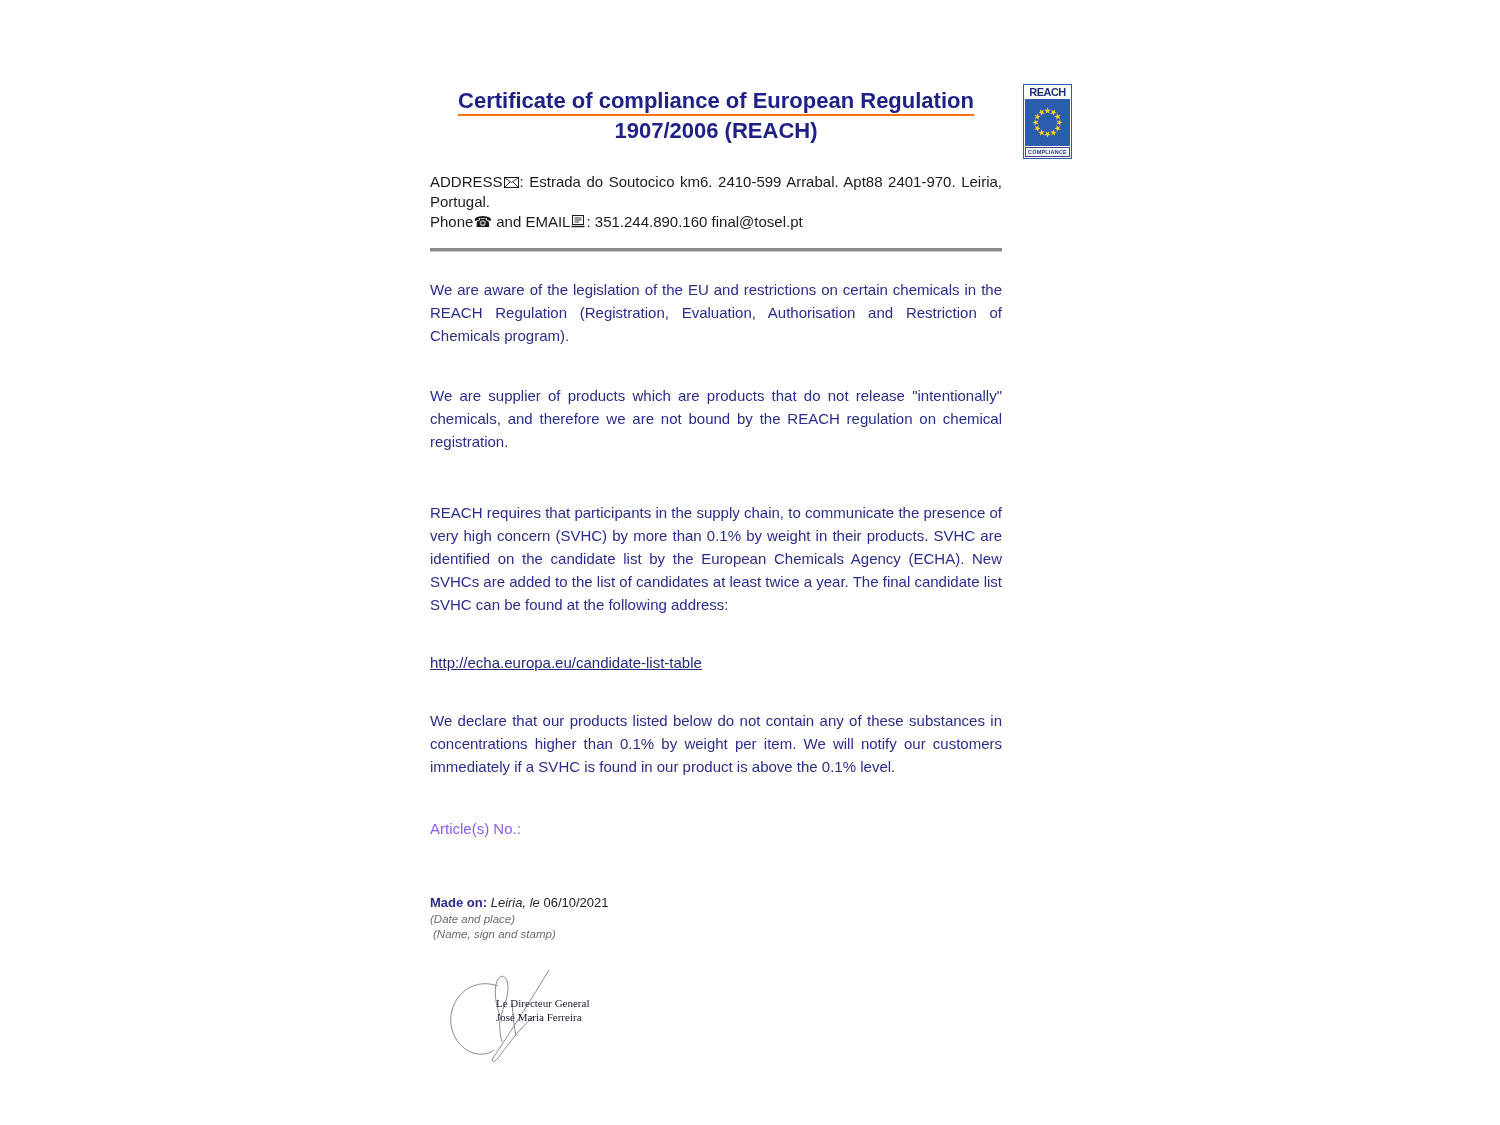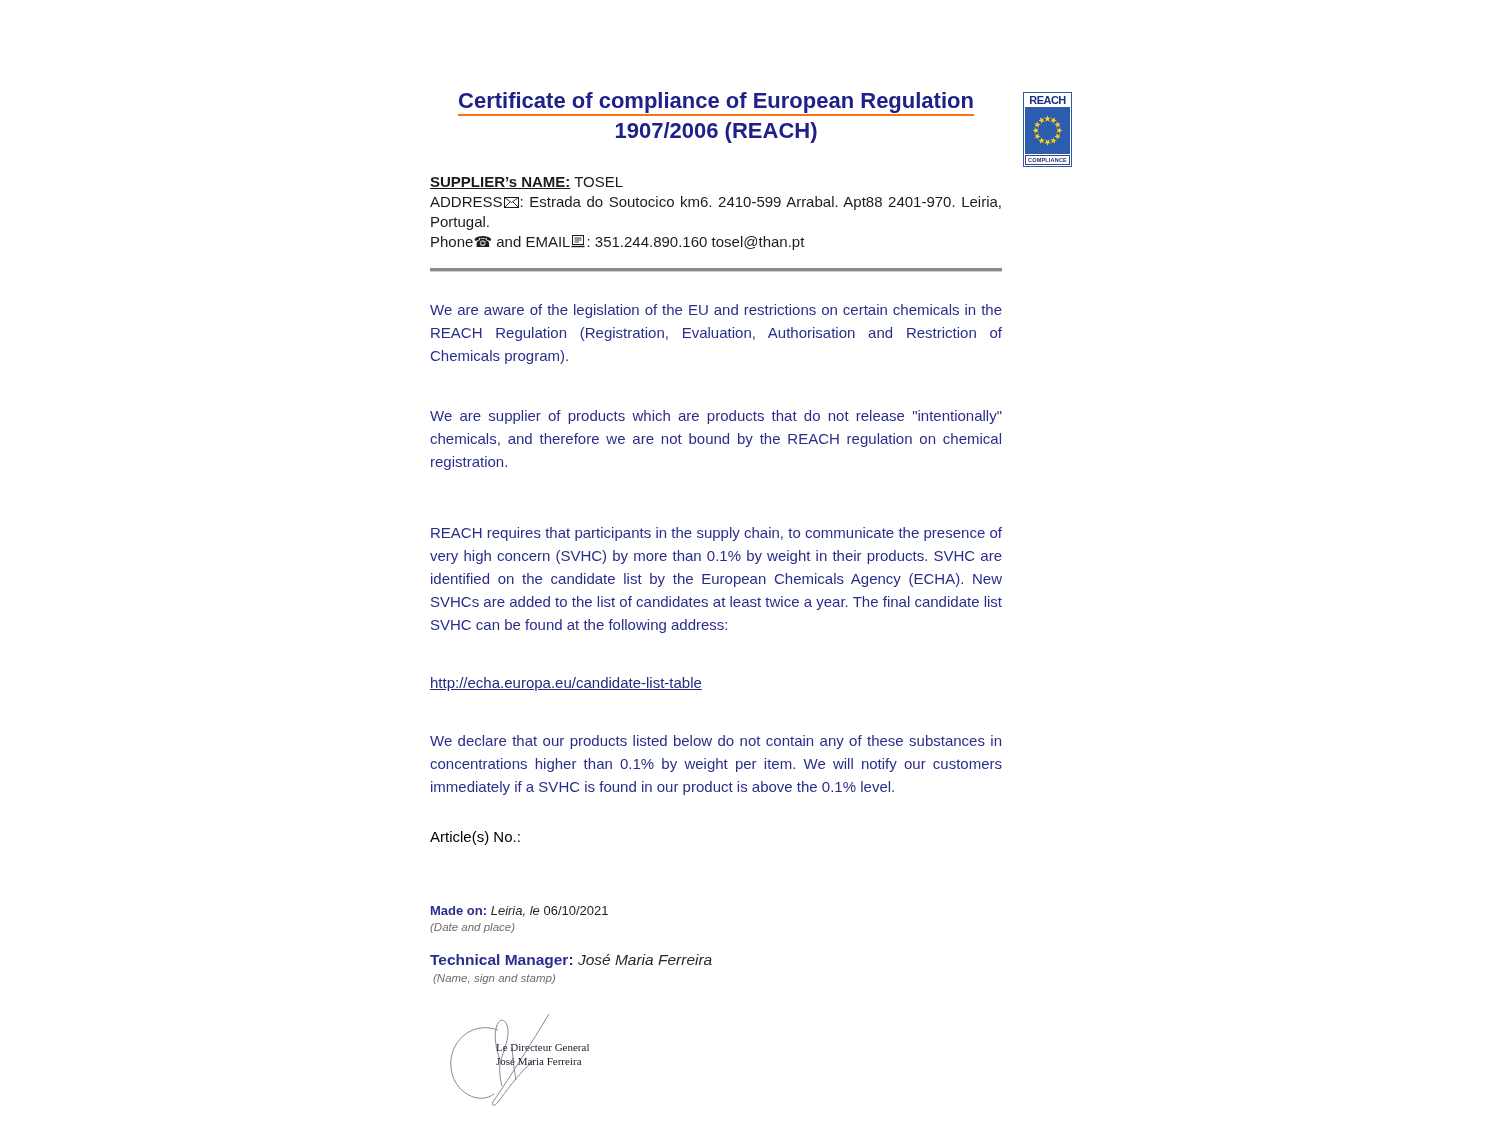--- a/index.html
+++ b/index.html
@@ -25,21 +25,21 @@
     line-height:30px;
     color:#1f2088;
   }
   .doc-title .underlined{
     border-bottom:2px solid #f97316;
     padding-bottom:1px;
   }
   
   .reach-logo{
     position:absolute;
-    left:1023px; top:92px;
+    left:1023px; top:84px;
     width:49px;
     border:1px solid #2b5cad;
     background:#ffffff;
     box-sizing:border-box;
   }
   .reach-logo-top{
     font-size:11px;
     font-weight:bold;
     color:#1b2f7e;
     text-align:center;
@@ -92,23 +92,23 @@
     margin-top:38px;
     text-align:left;
     font-size:15px;
     color:#232a80;
   }
   .link-row a{
     color:#232a80;
     text-decoration:underline;
   }
   .article-line{
-    margin-top:30px;
-    font-size:15px;
-    color:#000000;
+    margin-top:42px;
+    font-size:15px;
+    color:#8b5cf6;
   }
   
   .made-on{margin-top:58px;font-size:13px;color:#1c1c1c;}
   .bold-navy{font-weight:bold;color:#2b2d8c;}
   .italic-val{font-style:italic;color:#2a2a2a;}
   .caption{
     margin-top:3px;
     font-size:11.5px;
     font-style:italic;
     color:#6b6b6b;
@@ -163,32 +163,31 @@
   </div>
 
   <div class="doc-column">
 
     <div class="doc-title">
       <span class="underlined">Certificate of compliance of European Regulation</span><br>
       <span>1907/2006 (REACH)</span>
     </div>
 
     <div class="supplier">
-      <div><span class="label-underline">SUPPLIER’s NAME:</span><span> TOSEL</span></div>
       <div><span>ADDRESS</span><svg class="inline-icon" width="15" height="11" viewBox="0 0 15 11">
             <rect x="0.5" y="0.5" width="14" height="10" fill="none" stroke="#1c1c1c" stroke-width="1"></rect>
             <path d="M0.5,0.5 L7.5,5.5 L14.5,0.5 M0.5,10.5 L6,5 M14.5,10.5 L9,5" fill="none" stroke="#1c1c1c" stroke-width="0.9"></path>
           </svg><span>: Estrada do Soutocico km6. 2410-599 Arrabal. Apt88 2401-970. Leiria, Portugal.</span></div>
       <div><span>Phone</span><span>☎</span><span> and EMAIL</span><svg class="inline-icon" width="14" height="13" viewBox="0 0 14 13">
             <rect x="1.5" y="0.5" width="11" height="9" fill="none" stroke="#1c1c1c" stroke-width="1"></rect>
             <line x1="3.5" y1="3" x2="10.5" y2="3" stroke="#1c1c1c" stroke-width="0.9"></line>
             <line x1="3.5" y1="5" x2="10.5" y2="5" stroke="#1c1c1c" stroke-width="0.9"></line>
             <line x1="3.5" y1="7" x2="8" y2="7" stroke="#1c1c1c" stroke-width="0.9"></line>
             <line x1="0.5" y1="11.5" x2="13.5" y2="11.5" stroke="#1c1c1c" stroke-width="1.4"></line>
-          </svg><span>: 351.244.890.160 tosel@than.pt</span></div>
+          </svg><span>: 351.244.890.160 final@tosel.pt</span></div>
     </div>
 
     <div class="rule"></div>
 
     <div class="para p1">We are aware of the legislation of the EU and restrictions on certain chemicals in the REACH Regulation (Registration, Evaluation, Authorisation and Restriction of Chemicals program).</div>
     <div class="para p2">We are supplier of products which are products that do not release "intentionally" chemicals, and therefore we are not bound by the REACH regulation on chemical registration.</div>
     <div class="para p3">REACH requires that participants in the supply chain, to communicate the presence of very high concern (SVHC) by more than 0.1% by weight in their products. SVHC are identified on the candidate list by the European Chemicals Agency (ECHA). New SVHCs are added to the list of candidates at least twice a year. The final candidate list SVHC can be found at the following address:</div>
 
     <div class="link-row">
       <a href="#">http://echa.europa.eu/candidate-list-table</a>
@@ -198,24 +197,20 @@
 
     <div class="article-line">Article(s) No.:</div>
 
     <div class="made-on">
       <span class="bold-navy">Made on:</span>
       <span class="italic-val">Leiria, le</span>
       <span>06/10/2021</span>
     </div>
     <div class="caption">(Date and place)</div>
 
-    <div class="manager">
-      <span class="bold-navy">Technical Manager:</span>
-      <span class="italic-val">José Maria Ferreira</span>
-    </div>
     <div class="caption indent">(Name, sign and stamp)</div>
 
     <div class="signature">
       <svg width="122" height="106" viewBox="0 0 122 106">
         <g fill="none" stroke="#8a8a95" stroke-width="1">
           <path d="M62,22 C34,12 12,36 15,60 C18,86 44,97 58,86"></path>
           <path d="M64,52 C52,18 66,4 71,17 C75,29 67,42 64,56 C63,63 64,70 66,78"></path>
           <path d="M113,6 C96,34 76,66 57,94 C55,98 58,99 62,94 C70,84 80,68 98,52"></path>
           <path d="M76,40 C77,52 78,62 80,72"></path>
         </g>

